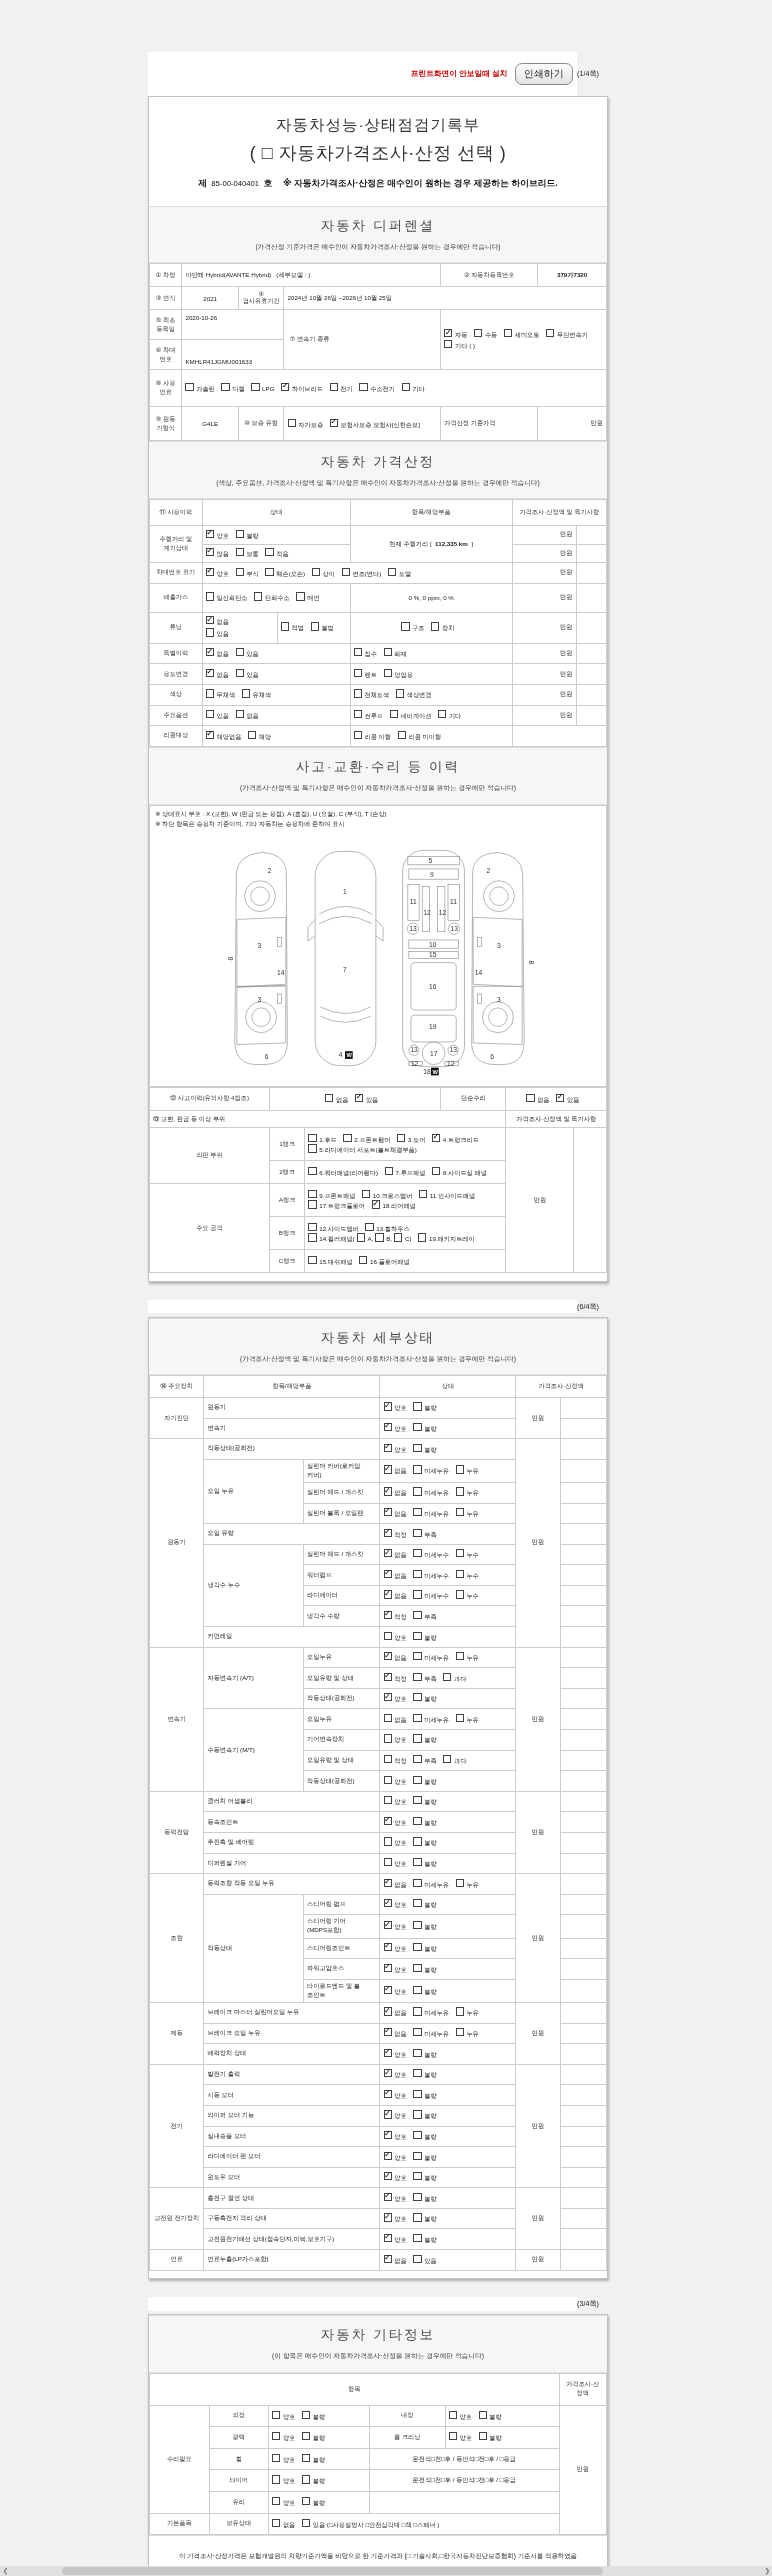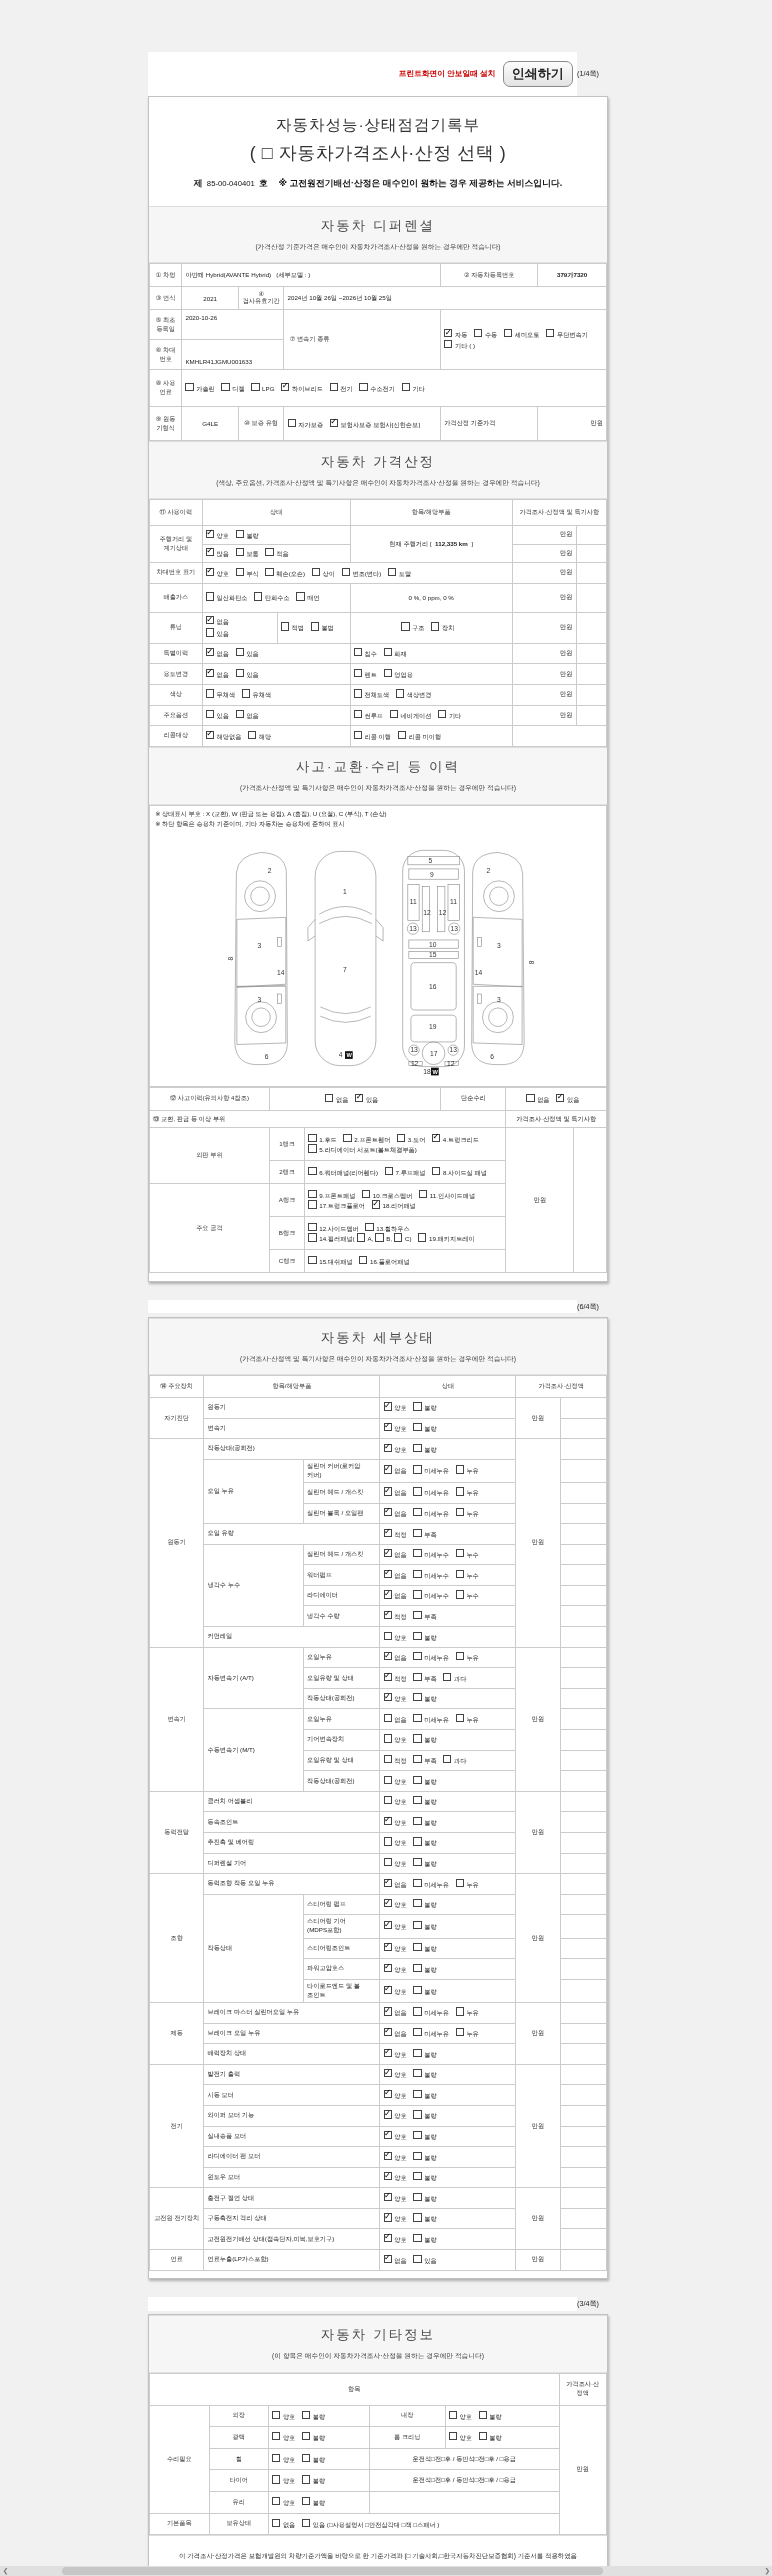--- a/index.html
+++ b/index.html
@@ -2,21 +2,21 @@
 <html style="font-size:8.2px"><head>
 <meta charset="utf-8">
 <style>
   html,body{margin:0;padding:0;}
   body{width:773px;min-height:2576px;background:#f1f1f1;font-family:"Liberation Sans","DejaVu Sans",sans-serif;color:#222;position:relative;overflow:hidden;}
   .col{position:absolute;left:148px;width:460px;top:0;}
   
   .topstrip{margin-top:52px;height:44px;display:flex;align-items:center;}
   .topwhite{background:#fff;flex:1;height:100%;display:flex;align-items:center;justify-content:flex-end;gap:7.2px;padding-right:4.1px;}
   .notice{color:#c00;font-weight:bold;font-size:7.7px;}
-  .printbtn{font-size:13px;color:#222;background:linear-gradient(#fdfdfd,#e3e3e3);border:0.5px solid #8a8a8a;border-radius:7px;padding:2.6px 8.2px;cursor:pointer;font-weight:bold;}
+  .printbtn{font-size:10px;color:#222;background:linear-gradient(#fdfdfd,#e3e3e3);border:0.5px solid #8a8a8a;border-radius:7px;padding:2.6px 8.2px;cursor:pointer;}
   .pageind{width:31px;text-align:left;font-size:7.2px;color:#222;white-space:nowrap;}
   .gapstrip{height:13.4px;display:flex;align-items:center;margin-top:18.5px;margin-bottom:3.1px;}
   .gapwhite{background:#fff;flex:1;height:100%;}
   
   .pg{background:#fff;border:0.5px solid #c2c2c2;box-shadow:0.5px 1.5px 2.6px rgba(0,0,0,.28);padding:0 0 7.2px 0;}
   .doc-title{ text-align:center;font-size:15.5px;color:#333;letter-spacing:1px;margin-top:17.5px;}
   .doc-sub{text-align:center;font-size:18px;color:#333;margin-top:5.2px;letter-spacing:0.5px;}
   .doc-no{ text-align:center;font-size:7.7px;margin:13.4px 0 15.5px 0;color:#111;}
   .doc-no b{font-size:8.8px;}
   .sechead{background:#f6f6f6;border-top:0.5px solid #ddd;border-bottom:0.5px solid #e2e2e2;text-align:center;padding:10.3px 0 3.1px 0;}
@@ -53,21 +53,21 @@
       <button class="printbtn">인쇄하기</button>
     </div>
     <span class="pageind">(1/4쪽)</span>
   </div>
 
   <div class="pg">
     <div class="doc-title">자동차성능·상태점검기록부</div>
     <div class="doc-sub">(  □ 자동차가격조사·산정 선택  )</div>
     <div class="doc-no">
       <b>제</b>&nbsp;&nbsp;<span>85-00-040401</span>&nbsp;&nbsp;<b>호</b>&nbsp;&nbsp;&nbsp;&nbsp;
-      <b>※ 고전원전기배선·산정은 매수인이 원하는 경우 제공하는 서비스입니다.</b>
+      <b>※ 자동차가격조사·산정은 매수인이 원하는 경우 제공하는 하이브리드.</b>
     </div>
 
     <div class="sechead">
       <div class="t">자동차 디퍼렌셜</div>
       <div class="s">(가격산정 기준가격은 매수인이 자동차가격조사·산정을 원하는 경우에만 적습니다)</div>
     </div>
     <table class="tb">
       <colgroup>
           <col style="width:32px">
           <col style="width:56px">

